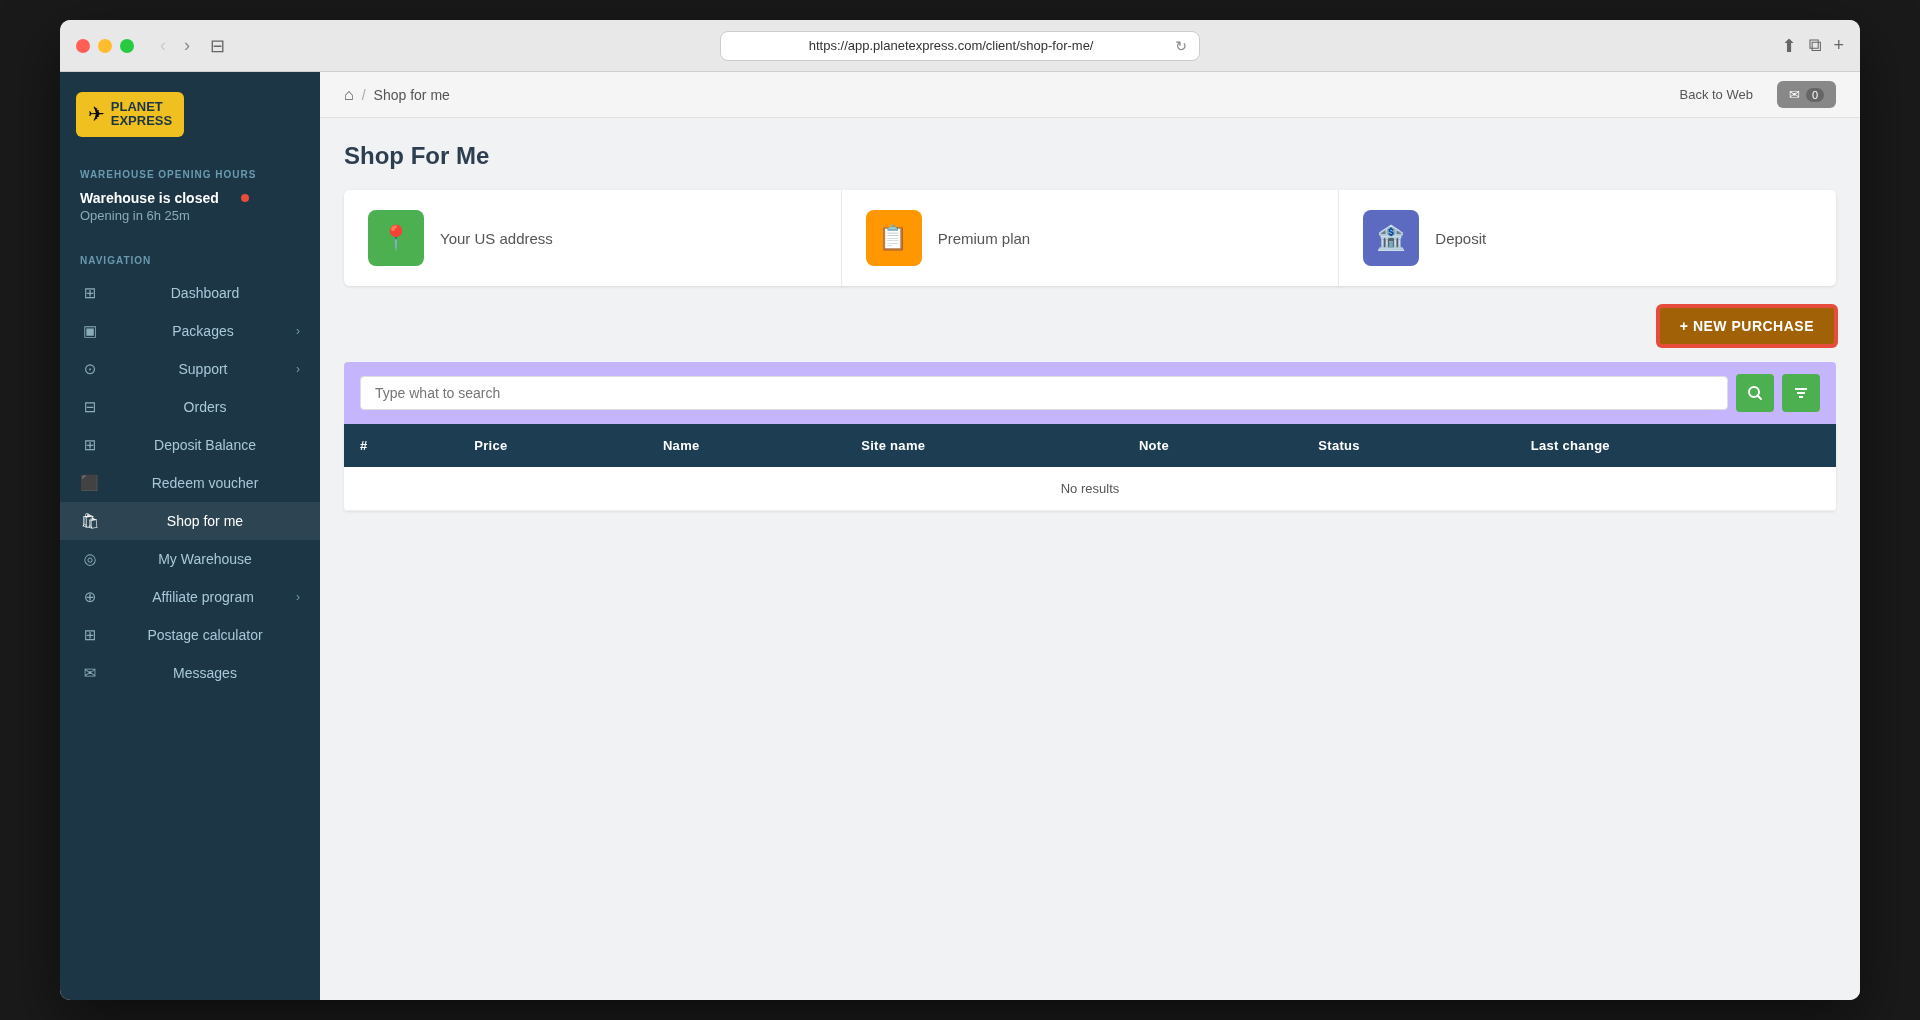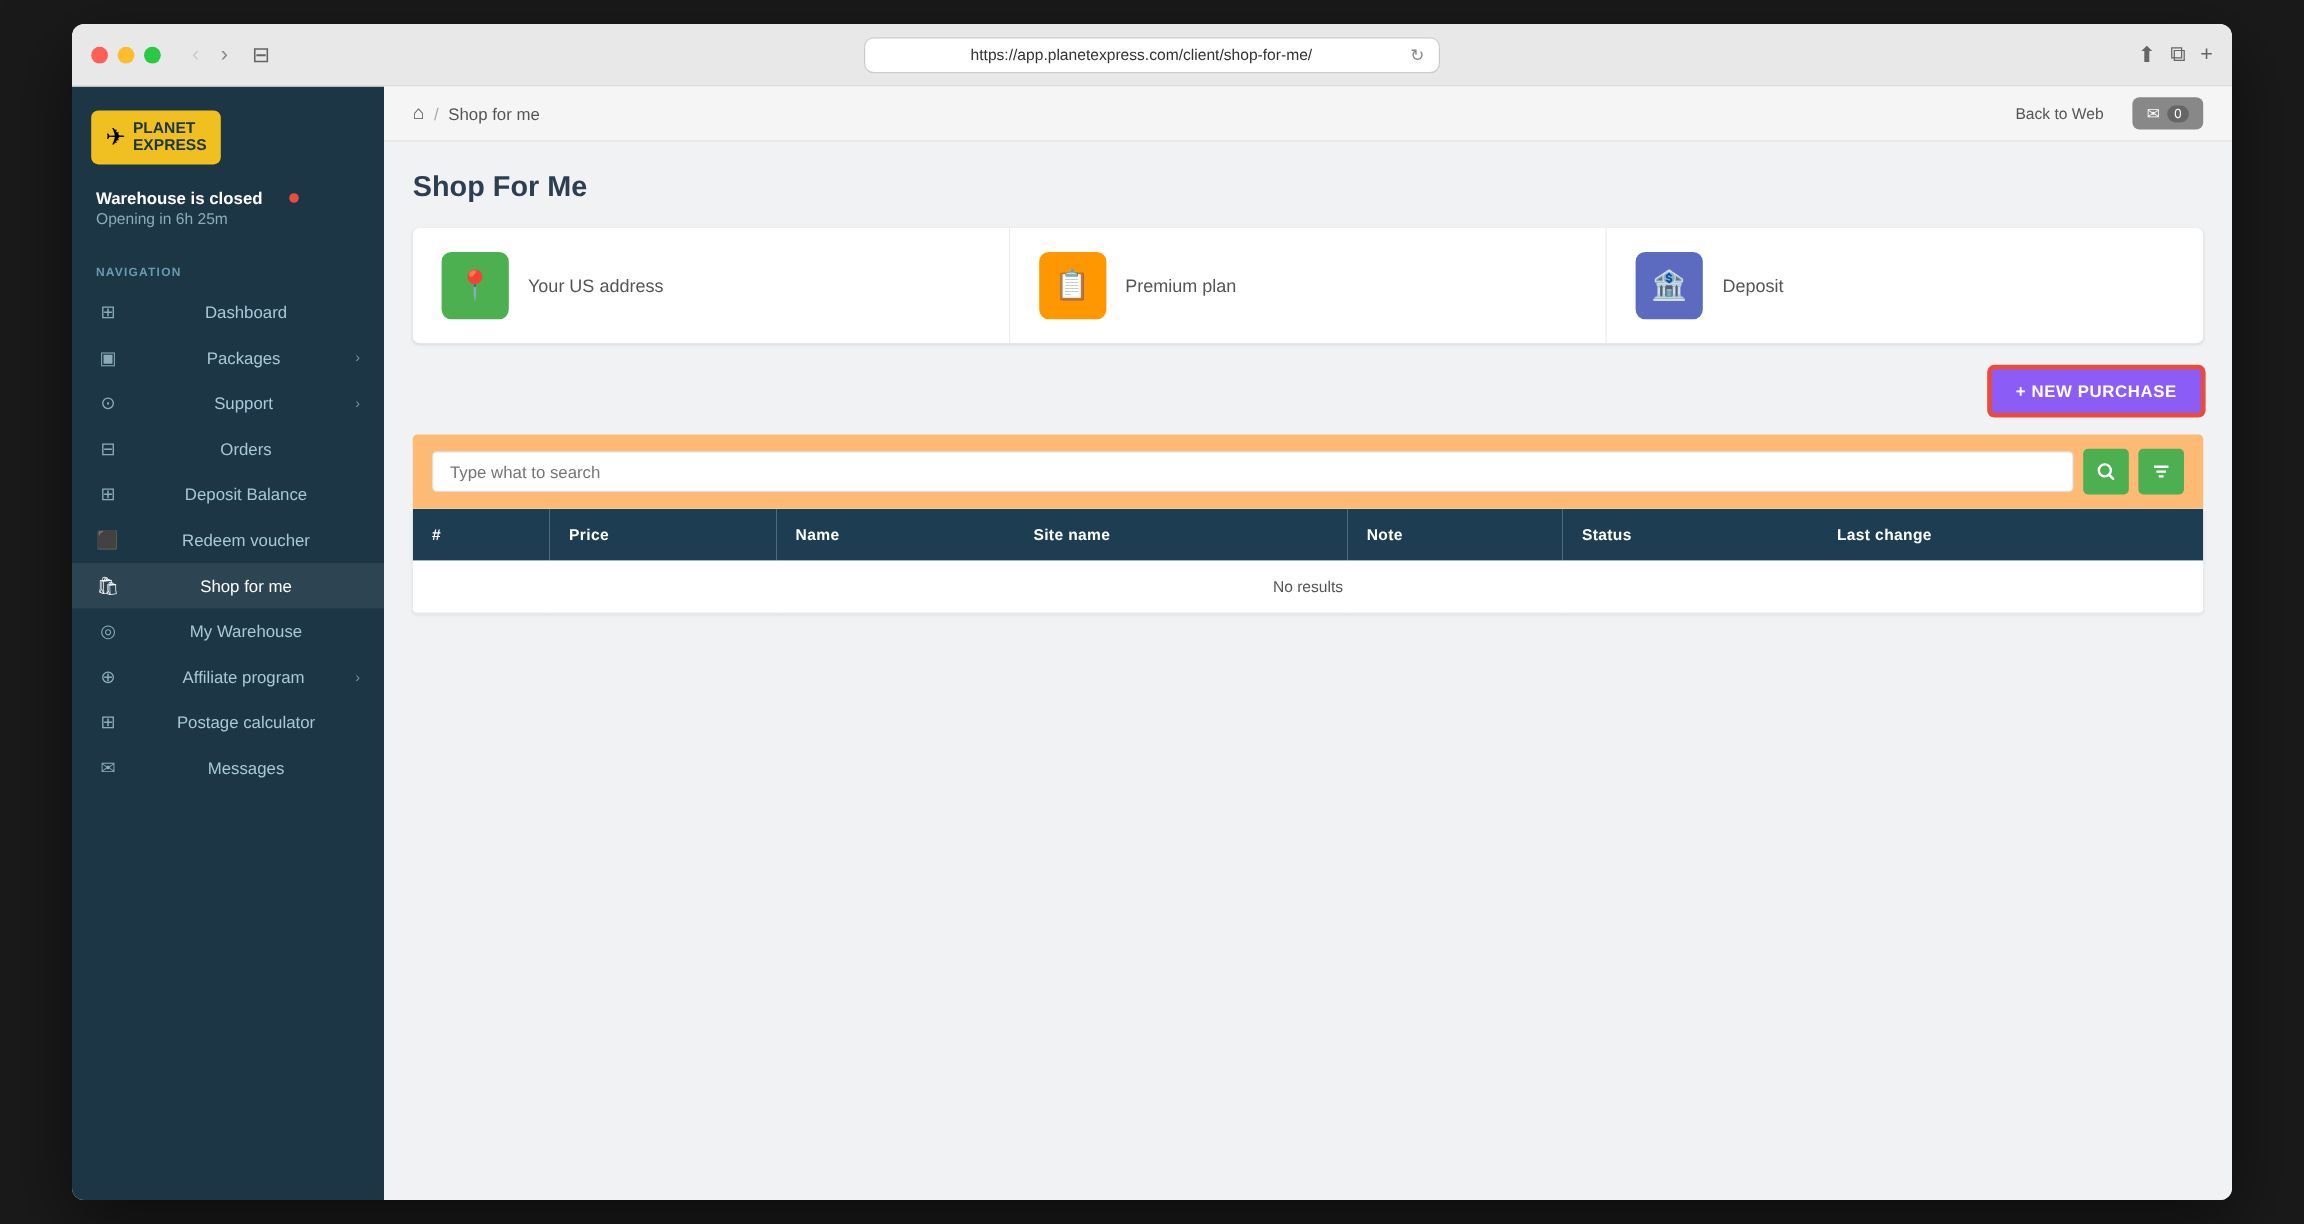--- a/index.html
+++ b/index.html
@@ -388,38 +388,38 @@
     }
 
     
     .actions-row {
       display: flex;
       justify-content: flex-end;
       margin-bottom: 16px;
     }
 
     .new-purchase-btn {
-      background: #8b5cf6;
+      background: #a16207;
       color: white;
       border: 2px solid #e74c3c;
       border-radius: 4px;
       padding: 10px 20px;
       font-size: 14px;
       font-weight: 600;
       cursor: pointer;
       display: flex;
       align-items: center;
       gap: 6px;
       letter-spacing: 0.5px;
       box-shadow: 0 0 0 2px #e74c3c;
     }
 
     
     .search-filter-row {
-      background: #fdba74;
+      background: #c4b5fd;
       padding: 12px 16px;
       display: flex;
       align-items: center;
       gap: 8px;
       border-radius: 4px 4px 0 0;
     }
 
     .search-input {
       flex: 1;
       border: 1px solid #ddd;
@@ -532,20 +532,21 @@
       <div class="sidebar-logo">
         <div class="logo-box">
           <span class="logo-icon">✈</span>
           <div class="logo-text">
             <div>PLANET</div>
             <div>EXPRESS</div>
           </div>
         </div>
       </div>
 
+      <div class="sidebar-section-label">WAREHOUSE OPENING HOURS</div>
       <div class="warehouse-status">
         <div class="warehouse-name">
           <span>Warehouse is closed</span>
           <span class="status-dot"></span>
         </div>
         <div class="warehouse-time">Opening in 6h 25m</div>
       </div>
 
       <div class="nav-label">NAVIGATION</div>
 

